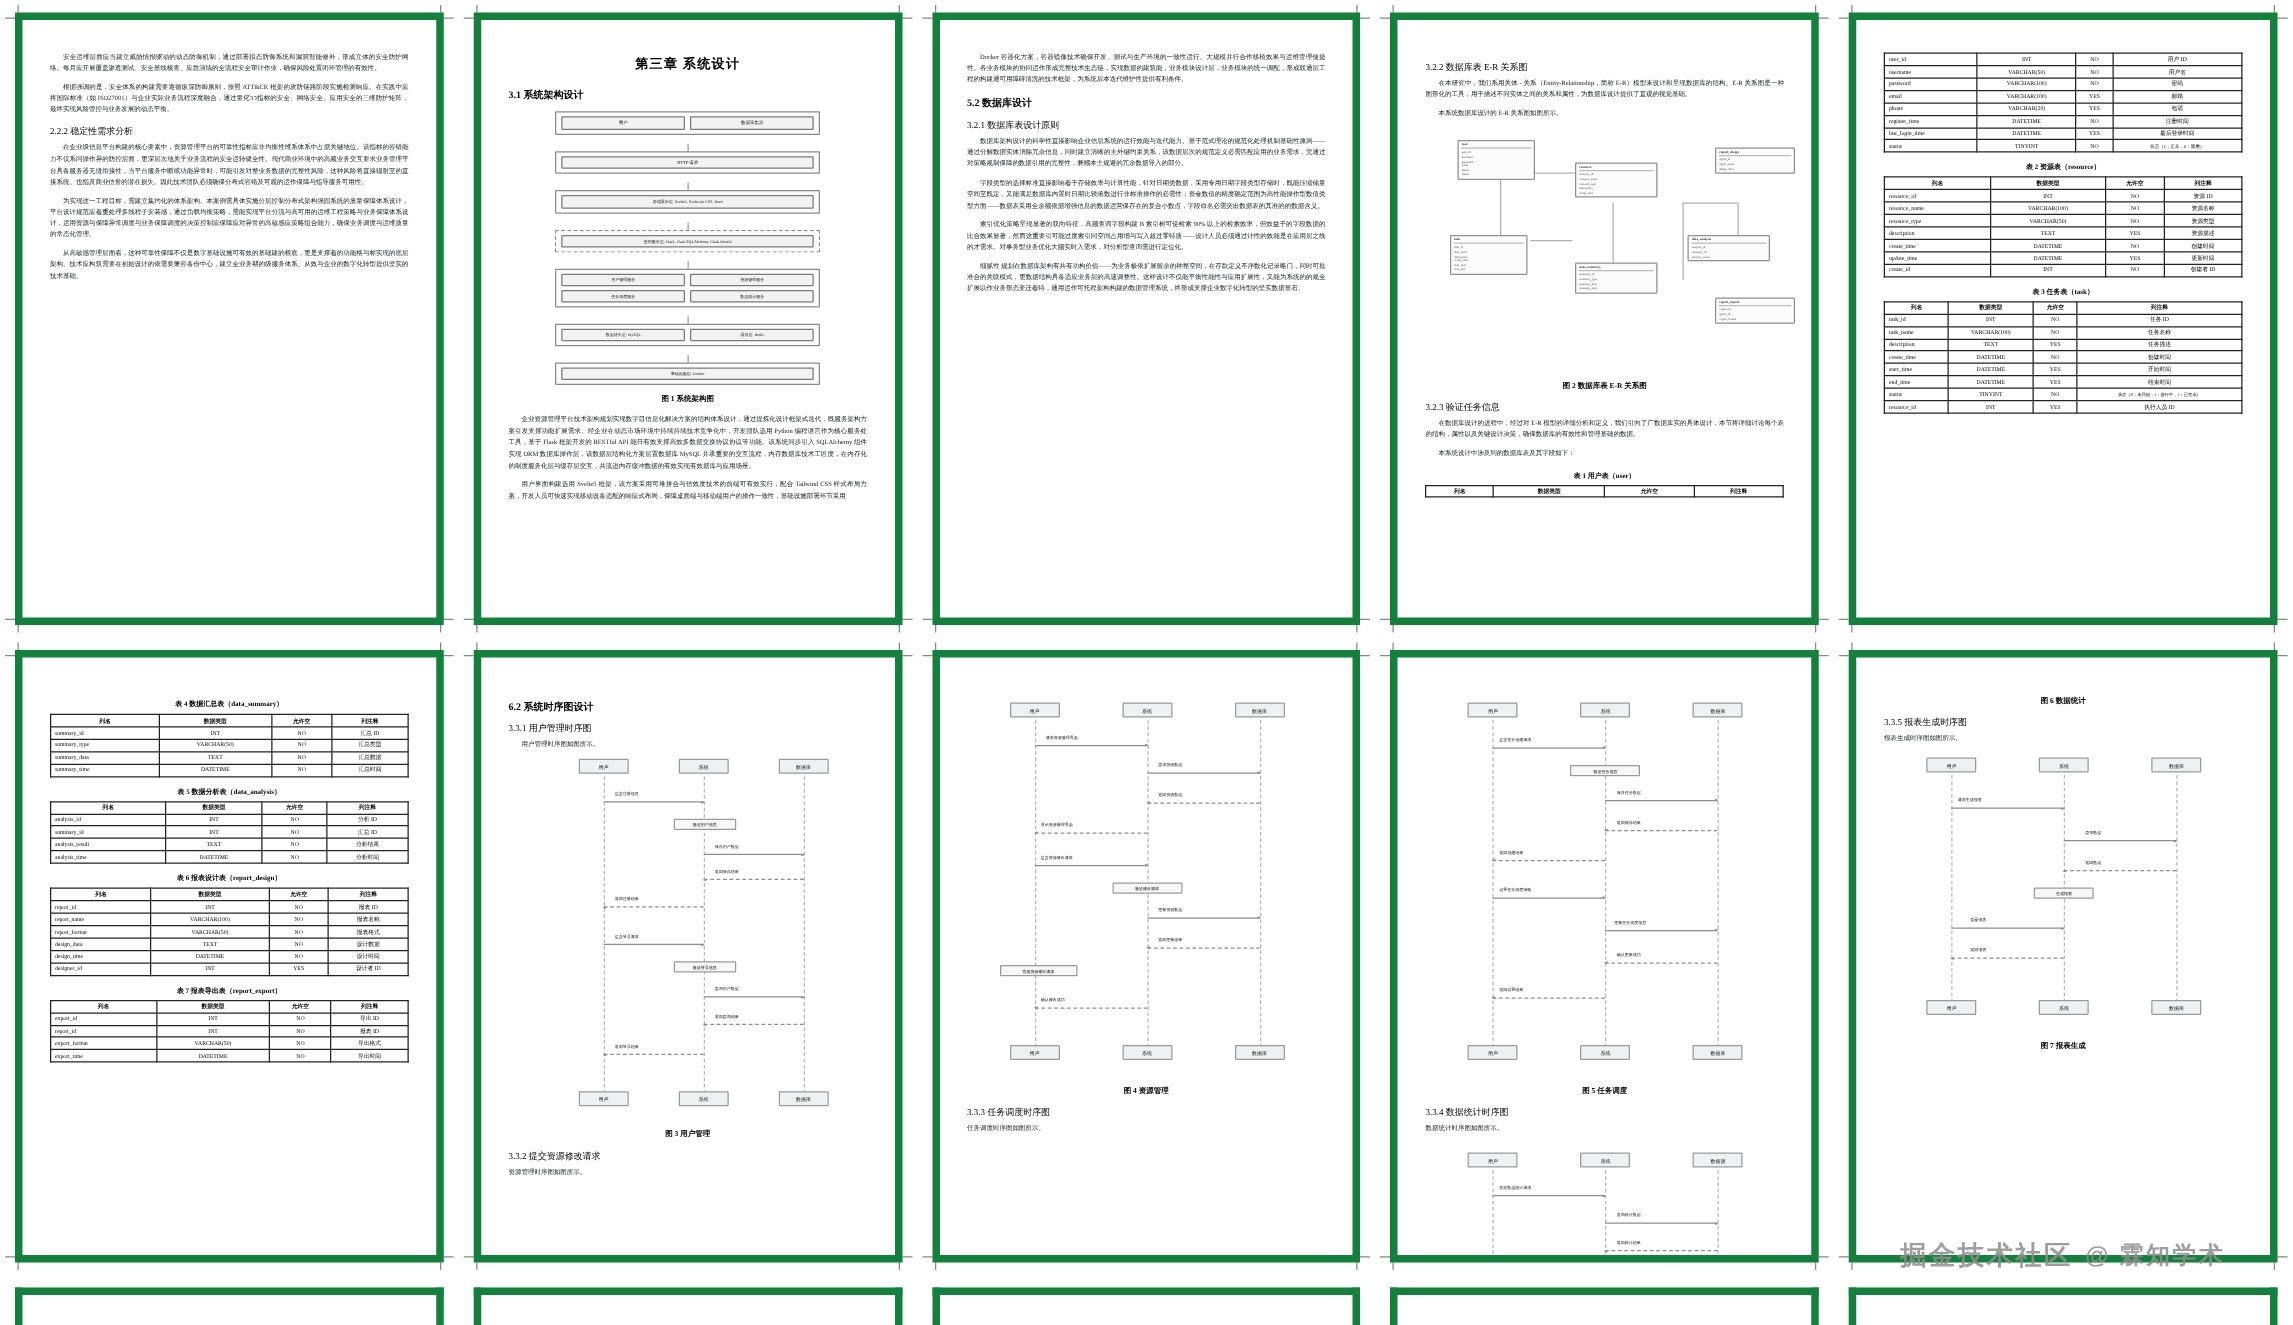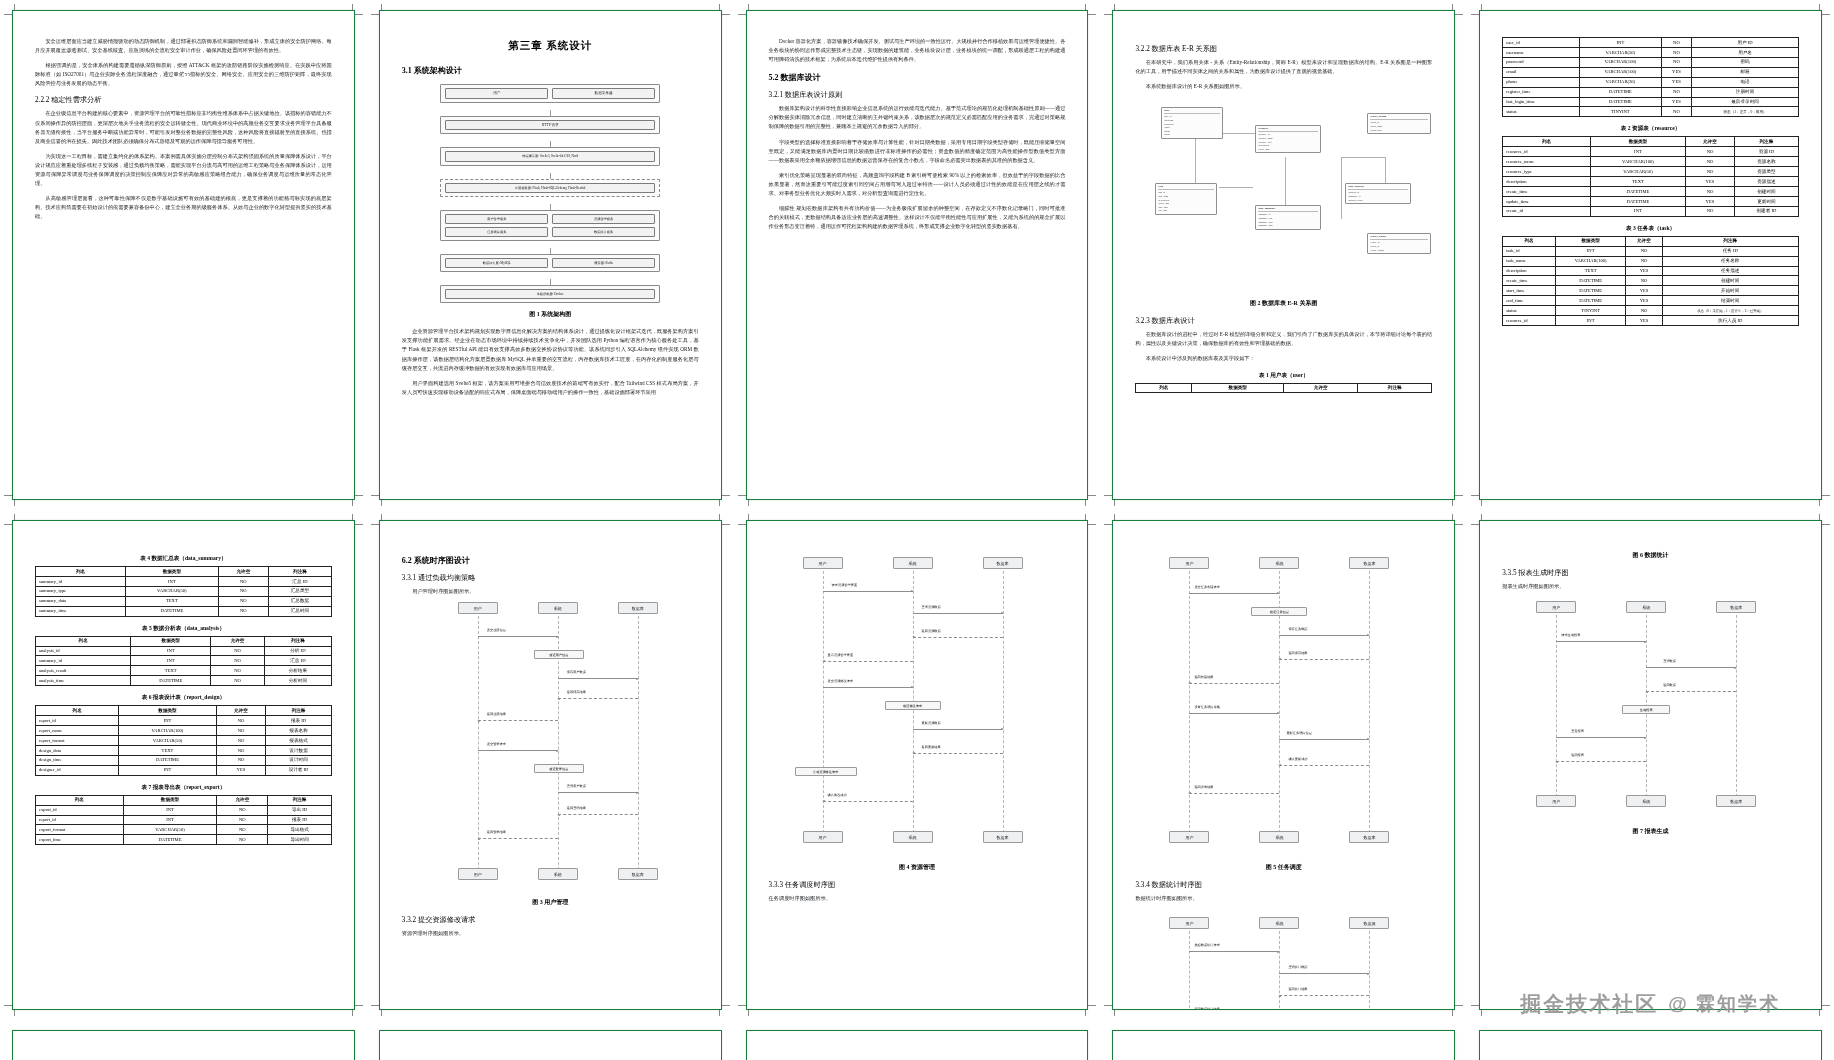--- a/index.html
+++ b/index.html
@@ -24,21 +24,21 @@
     grid-template-rows: 510px 510px 40px;
   }
   .sheet {
     position: relative;
     padding: 10px 12px;
     overflow: hidden;
   }
   .page {
     position: relative;
     background: #fff;
-    border: 1px solid #15803d;
+    border: 6px solid #15803d;
     box-shadow: 0 0 2px rgba(0,0,0,0.12);
     width: 100%;
     height: 100%;
     padding: 26px 22px 18px 22px;
     overflow: hidden;
   }
   
   .cmark { position: absolute; background: #888; }
   .cm-tl-h { top: 14px; left: 4px; width: 14px; height: 1px; }
   .cm-tl-v { top: 4px; left: 14px; width: 1px; height: 14px; }
@@ -420,21 +420,21 @@
 
           <div class="ent" style="left:232px;top:136px;width:64px;">
             <b>report_export</b>
             <div>export_id</div>
             <div>report_id</div>
             <div>export_format</div>
           </div>
         </div>
 
         <div class="figcap">图 2 数据库表 E-R 关系图</div>
-        <div class="h3">3.2.3 数据库表设计</div>
+        <div class="h3">3.2.3 验证任务信息</div>
         <p class="body">在数据库设计的进程中，经过对 E-R 模型的详细分析和定义，我们引向了广数据库实的具体设计，本节将详细讨论每个表的结构，属性以及关键设计决策，确保数据库的有效性和管理基础的数据。</p>
         <p class="body">本系统设计中涉及到的数据库表及其字段如下：</p>
         <div class="tabcap">表 1 用户表（user）</div>
         <table class="tbl">
           <tbody>
               <tr>
             <th>列名</th>
             <th>数据类型</th>
             <th>允许空</th>
             <th>列注释</th>
@@ -795,21 +795,21 @@
       <span class="cmark cm-tl-h"></span>
       <span class="cmark cm-tl-v"></span>
       <span class="cmark cm-tr-h"></span>
       <span class="cmark cm-tr-v"></span>
       <span class="cmark cm-bl-h"></span>
       <span class="cmark cm-bl-v"></span>
       <span class="cmark cm-br-h"></span>
       <span class="cmark cm-br-v"></span>
       <div class="page">
         <div class="h2">6.2 系统时序图设计</div>
-        <div class="h3">3.3.1 通过负载均衡策略</div>
+        <div class="h3">3.3.1 用户管理时序图</div>
         <p class="body">用户管理时序图如图所示。</p>
 
         <div class="seq" style="height:290px;width:100%;">
           <div class="actor" style="left:56px;top:0;">用户</div>
           <div class="actor" style="left:136px;top:0;">系统</div>
           <div class="actor" style="left:216px;top:0;">数据库</div>
 
           <div class="life" style="left:76px;top:14px;height:254px;"></div>
           <div class="life" style="left:156px;top:14px;height:254px;"></div>
           <div class="life" style="left:236px;top:14px;height:254px;"></div>

